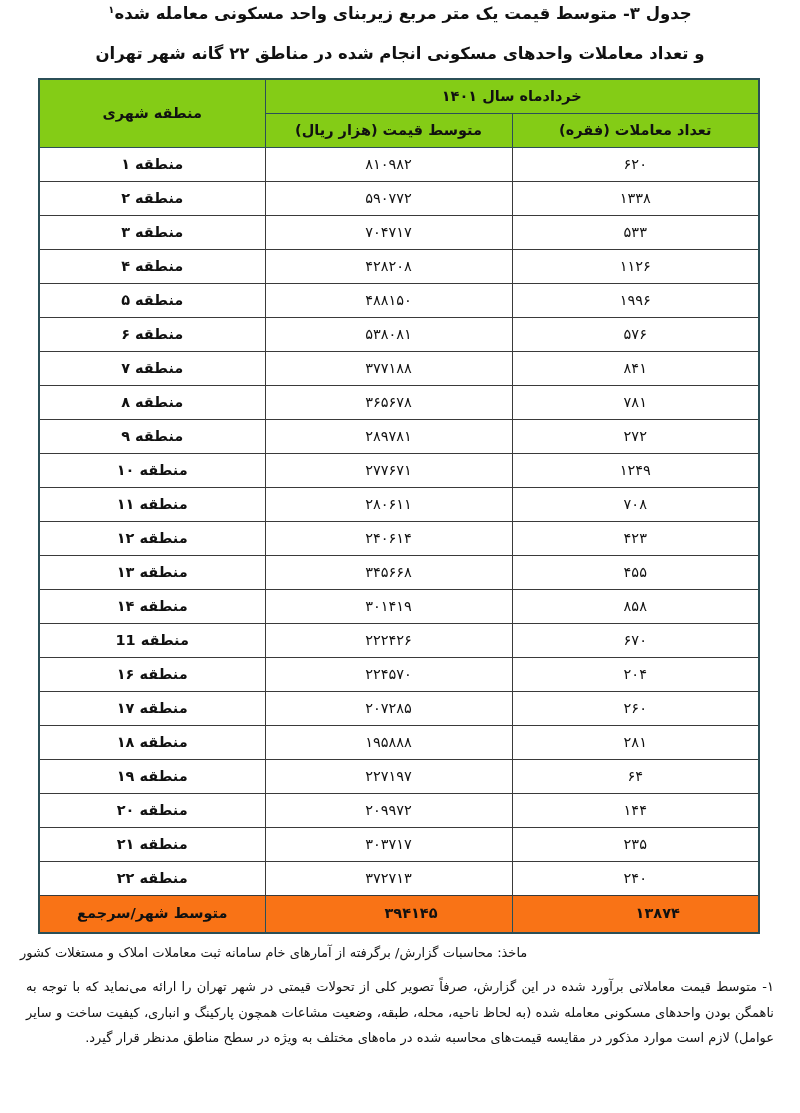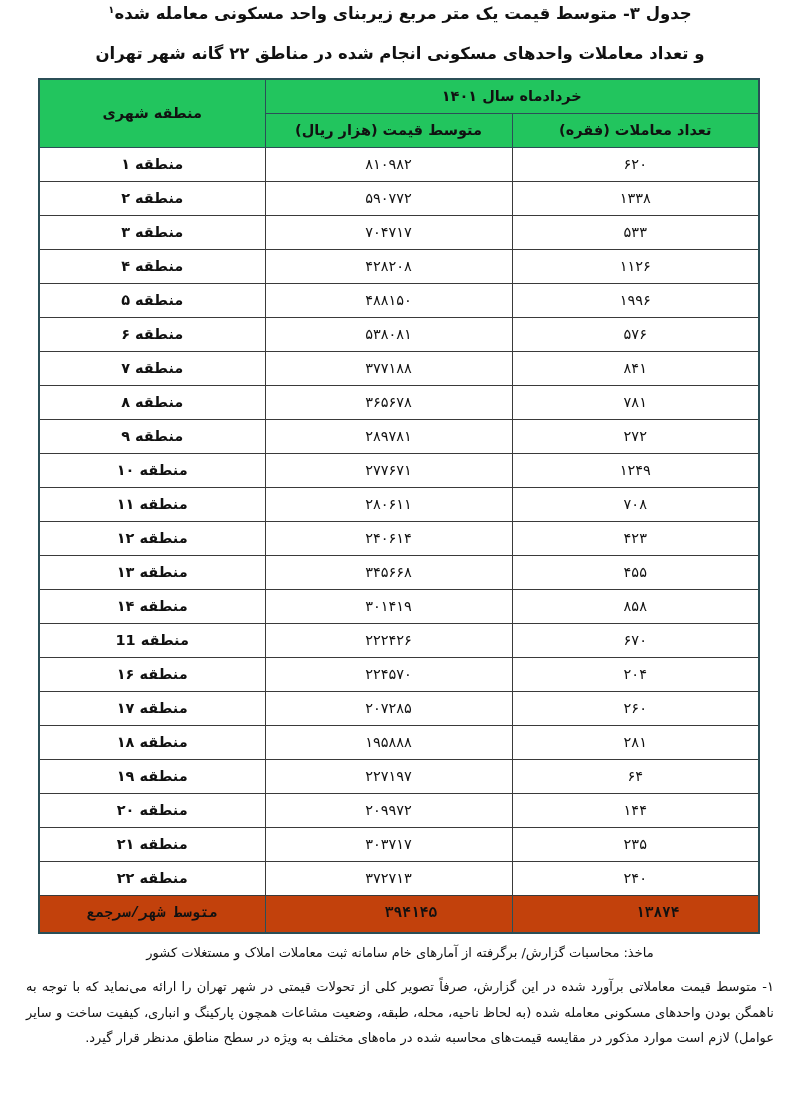--- a/index.html
+++ b/index.html
@@ -63,21 +63,21 @@
   table.main td {
     border: 1.4px solid #3a3a3a;
     text-align: center;
     vertical-align: middle;
     font-size: 14.5px;
     padding: 0;
     height: 33px;
     line-height: 1.2;
   }
   table.main th {
-    background: #22c55e;
+    background: #84cc16;
     font-weight: bold;
     color: #111;
     border-color: #2b4f57;
   }
   th.group-head {
     height: 44px;
     font-size: 15px;
   }
   th.sub-head {
     height: 47px;
@@ -92,40 +92,39 @@
   td.region-cell {
     font-weight: bold;
     font-size: 14.5px;
   }
   td.num-cell {
     font-weight: normal;
     font-size: 15px;
     letter-spacing: 0.6px;
   }
   tr.total-row td {
-    background: #c2410c;
+    background: #f97316;
     font-weight: bold;
     height: 36px;
     border-color: #2b4f57;
-    font-family: Liberation Mono, monospace;
   }
   tr.total-row td.num-cell {
     font-weight: bold;
     padding-left: 45px;
   }
 
   
   .notes {
     width: 760px;
     margin: 0 auto;
     padding-top: 9px;
     direction: rtl;
   }
   .note-source {
-    text-align: center;
+    text-align: left;
     font-size: 13px;
     line-height: 1.5;
     margin-bottom: 12px;
     color: #111;
   }
   .note-body {
     text-align: justify;
     text-align-last: right;
     font-size: 13px;
     line-height: 1.95;

